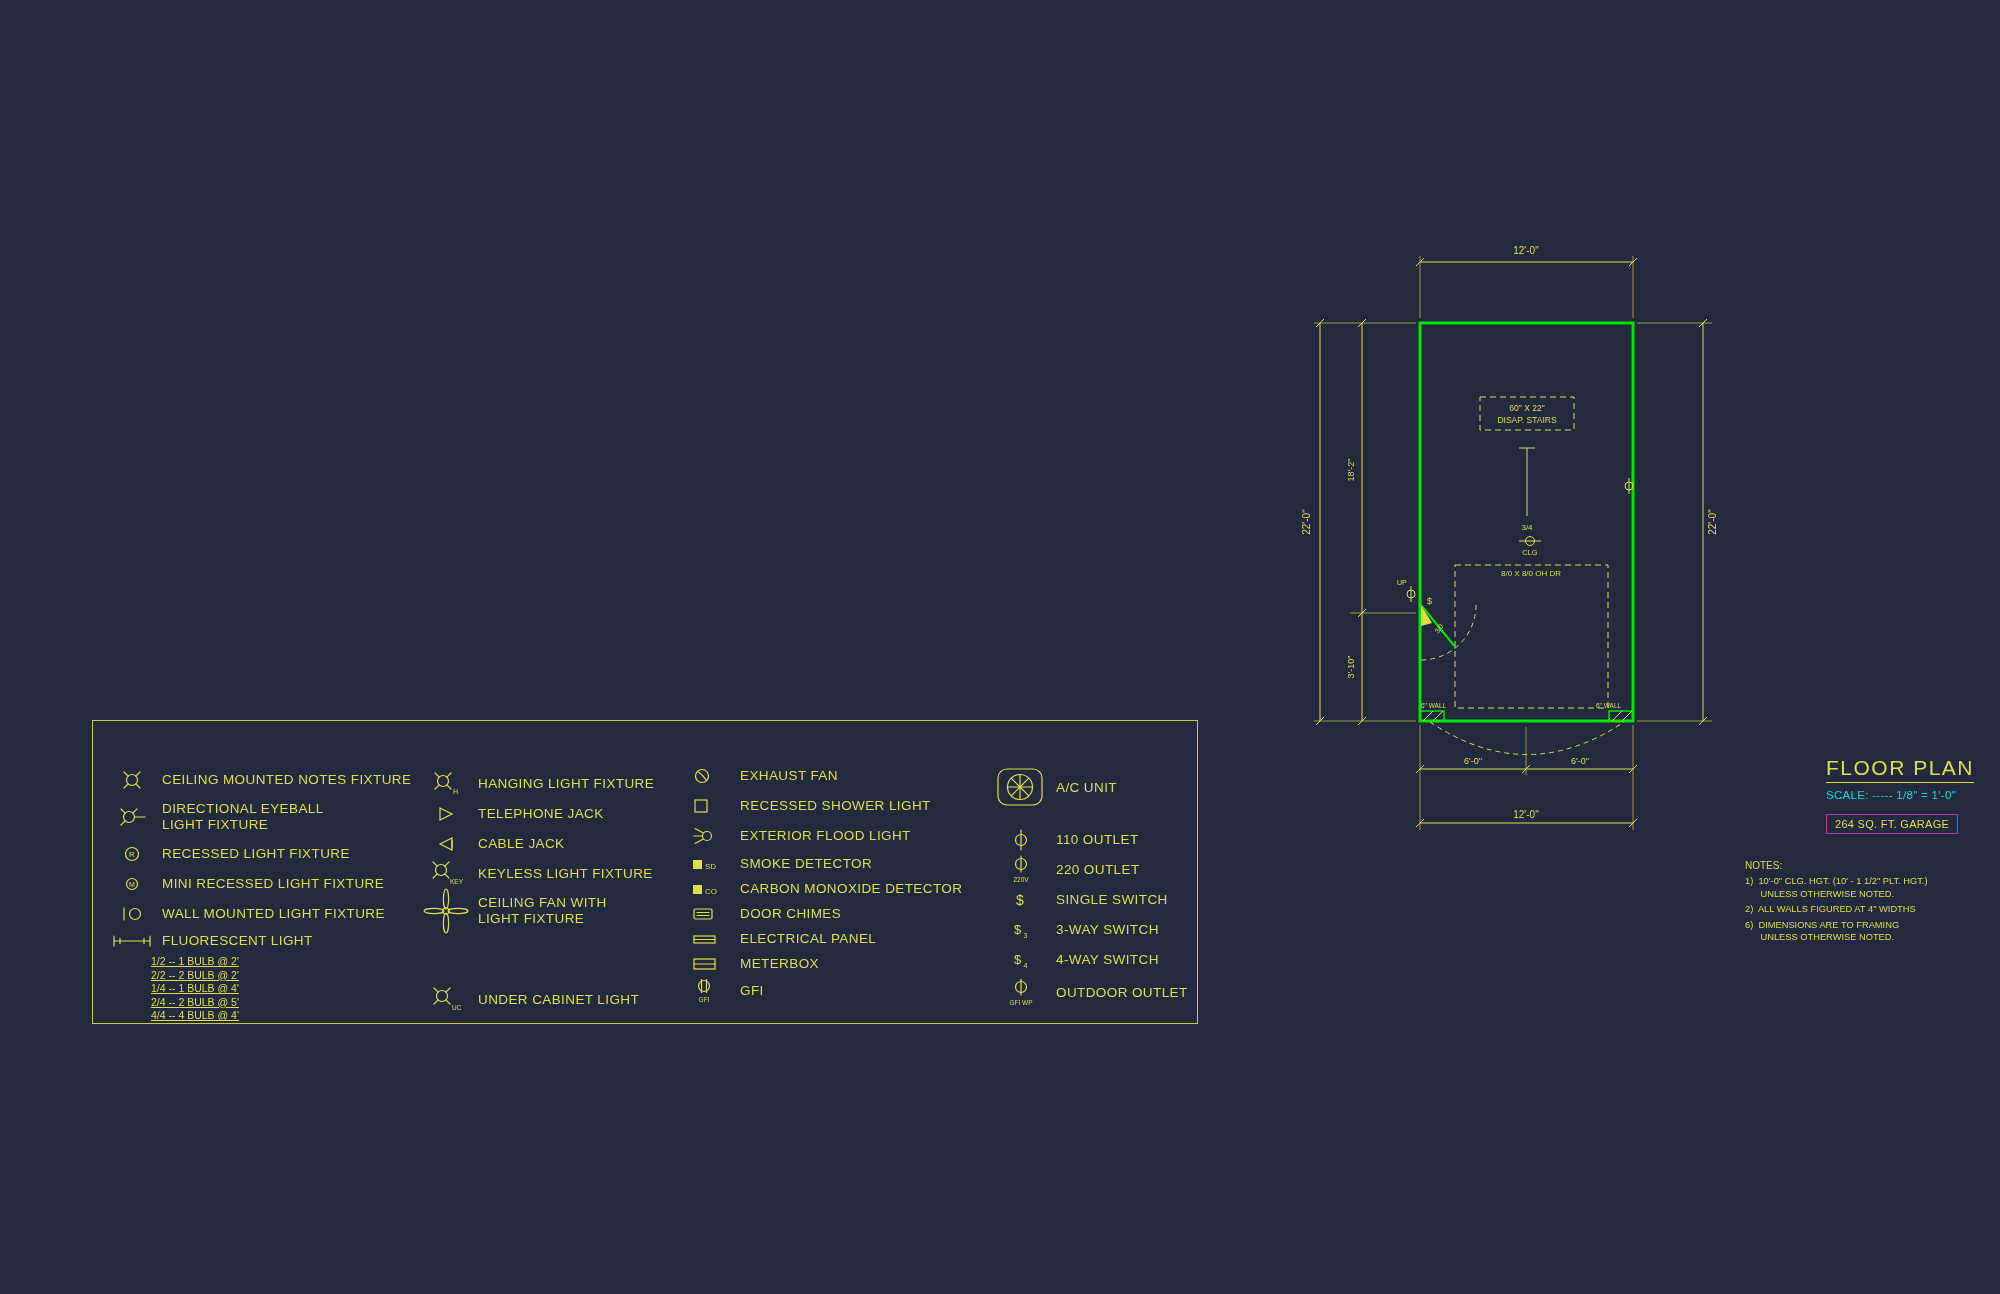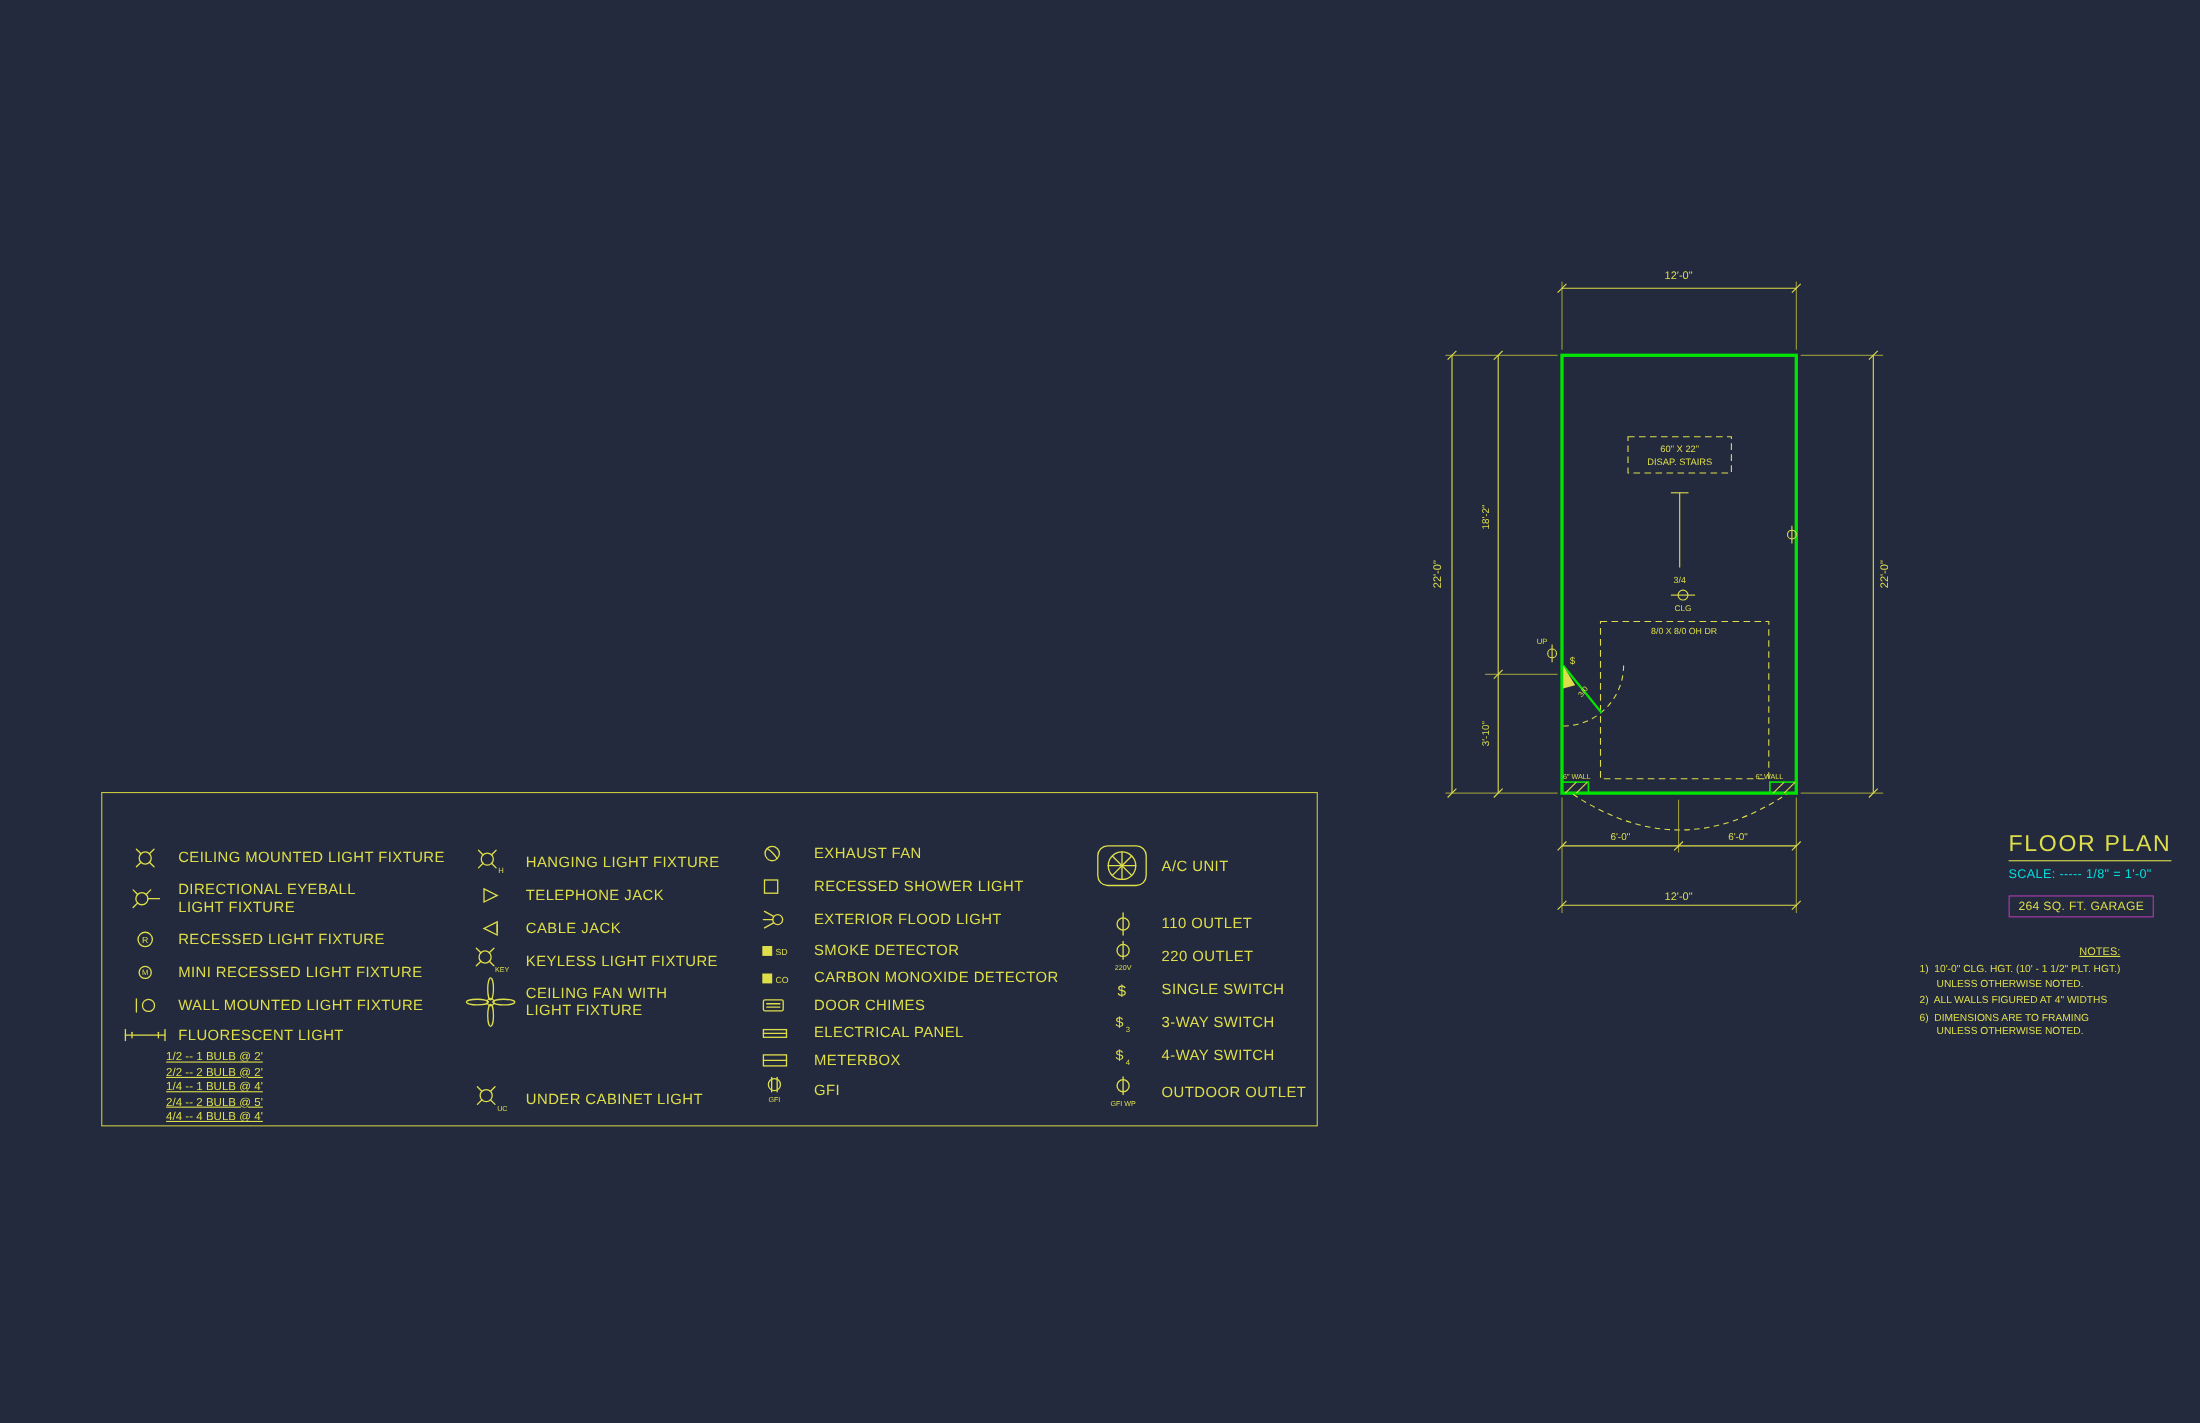--- a/index.html
+++ b/index.html
@@ -50,40 +50,40 @@
   .mid{text-anchor:middle;}
 
   
   #titleblock{position:absolute;left:1826px;top:756px;color:#dede4a;}
   #fp-title{display:inline-block;font-size:21px;letter-spacing:1.5px;
             border-bottom:1.5px solid #dede4a;padding-bottom:2px;}
   #fp-scale{color:#00dcdc;font-size:11.5px;margin-top:6px;letter-spacing:.3px;}
   #fp-area{display:inline-block;margin-top:13px;border:1.5px solid #b23ab2;
            padding:3px 8px;font-size:11px;letter-spacing:.3px;}
   #notes{position:absolute;left:1745px;top:860px;color:#dede4a;}
-  #notes-h{font-size:10px;text-decoration:underline;margin-bottom:4px;text-align:right;}
+  #notes-h{font-size:10px;margin-bottom:4px;}
   .note{font-size:9.3px;line-height:12.5px;margin-bottom:3px;white-space:pre;}
 </style>
 </head>
 <body>
 
 <div id="legend">
 
   <div id="col1" class="col">
     <div class="lrow h30">
       <span class="sym">
         <svg class="isvg" width="26" height="22" viewBox="0 0 26 22">
             <circle cx="13" cy="11" r="5.5"></circle>
             <line x1="5" y1="3" x2="9.2" y2="7.2"></line>
             <line x1="16.8" y1="14.8" x2="21" y2="19"></line>
             <line x1="5" y1="19" x2="9.2" y2="14.8"></line>
             <line x1="16.8" y1="7.2" x2="21" y2="3"></line>
           </svg>
       </span>
-      <span class="lbl">CEILING MOUNTED LIGHT FIXTURE</span>
+      <span class="lbl">CEILING MOUNTED NOTES FIXTURE</span>
     </div>
     <div class="lrow h44">
       <span class="sym">
         <svg class="isvg" width="30" height="22" viewBox="0 0 30 22">
             <circle cx="12" cy="11" r="5.5"></circle>
             <line x1="4" y1="3" x2="8.2" y2="7.2"></line>
             <line x1="4" y1="19" x2="8.2" y2="14.8"></line>
             <line x1="15.8" y1="7.2" x2="20" y2="3"></line>
             <line x1="17.5" y1="11" x2="28" y2="11"></line>
           </svg>

